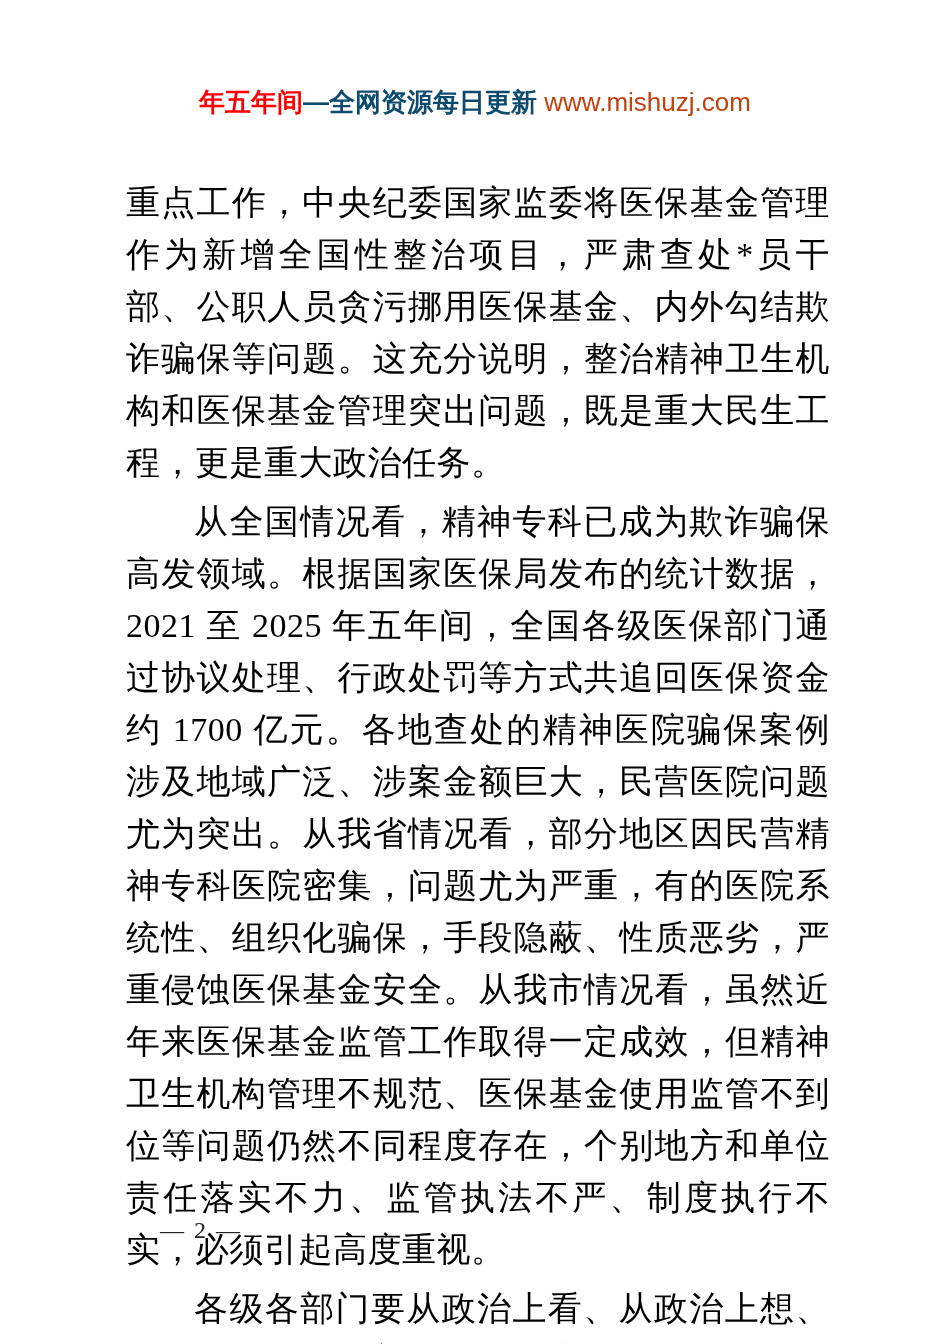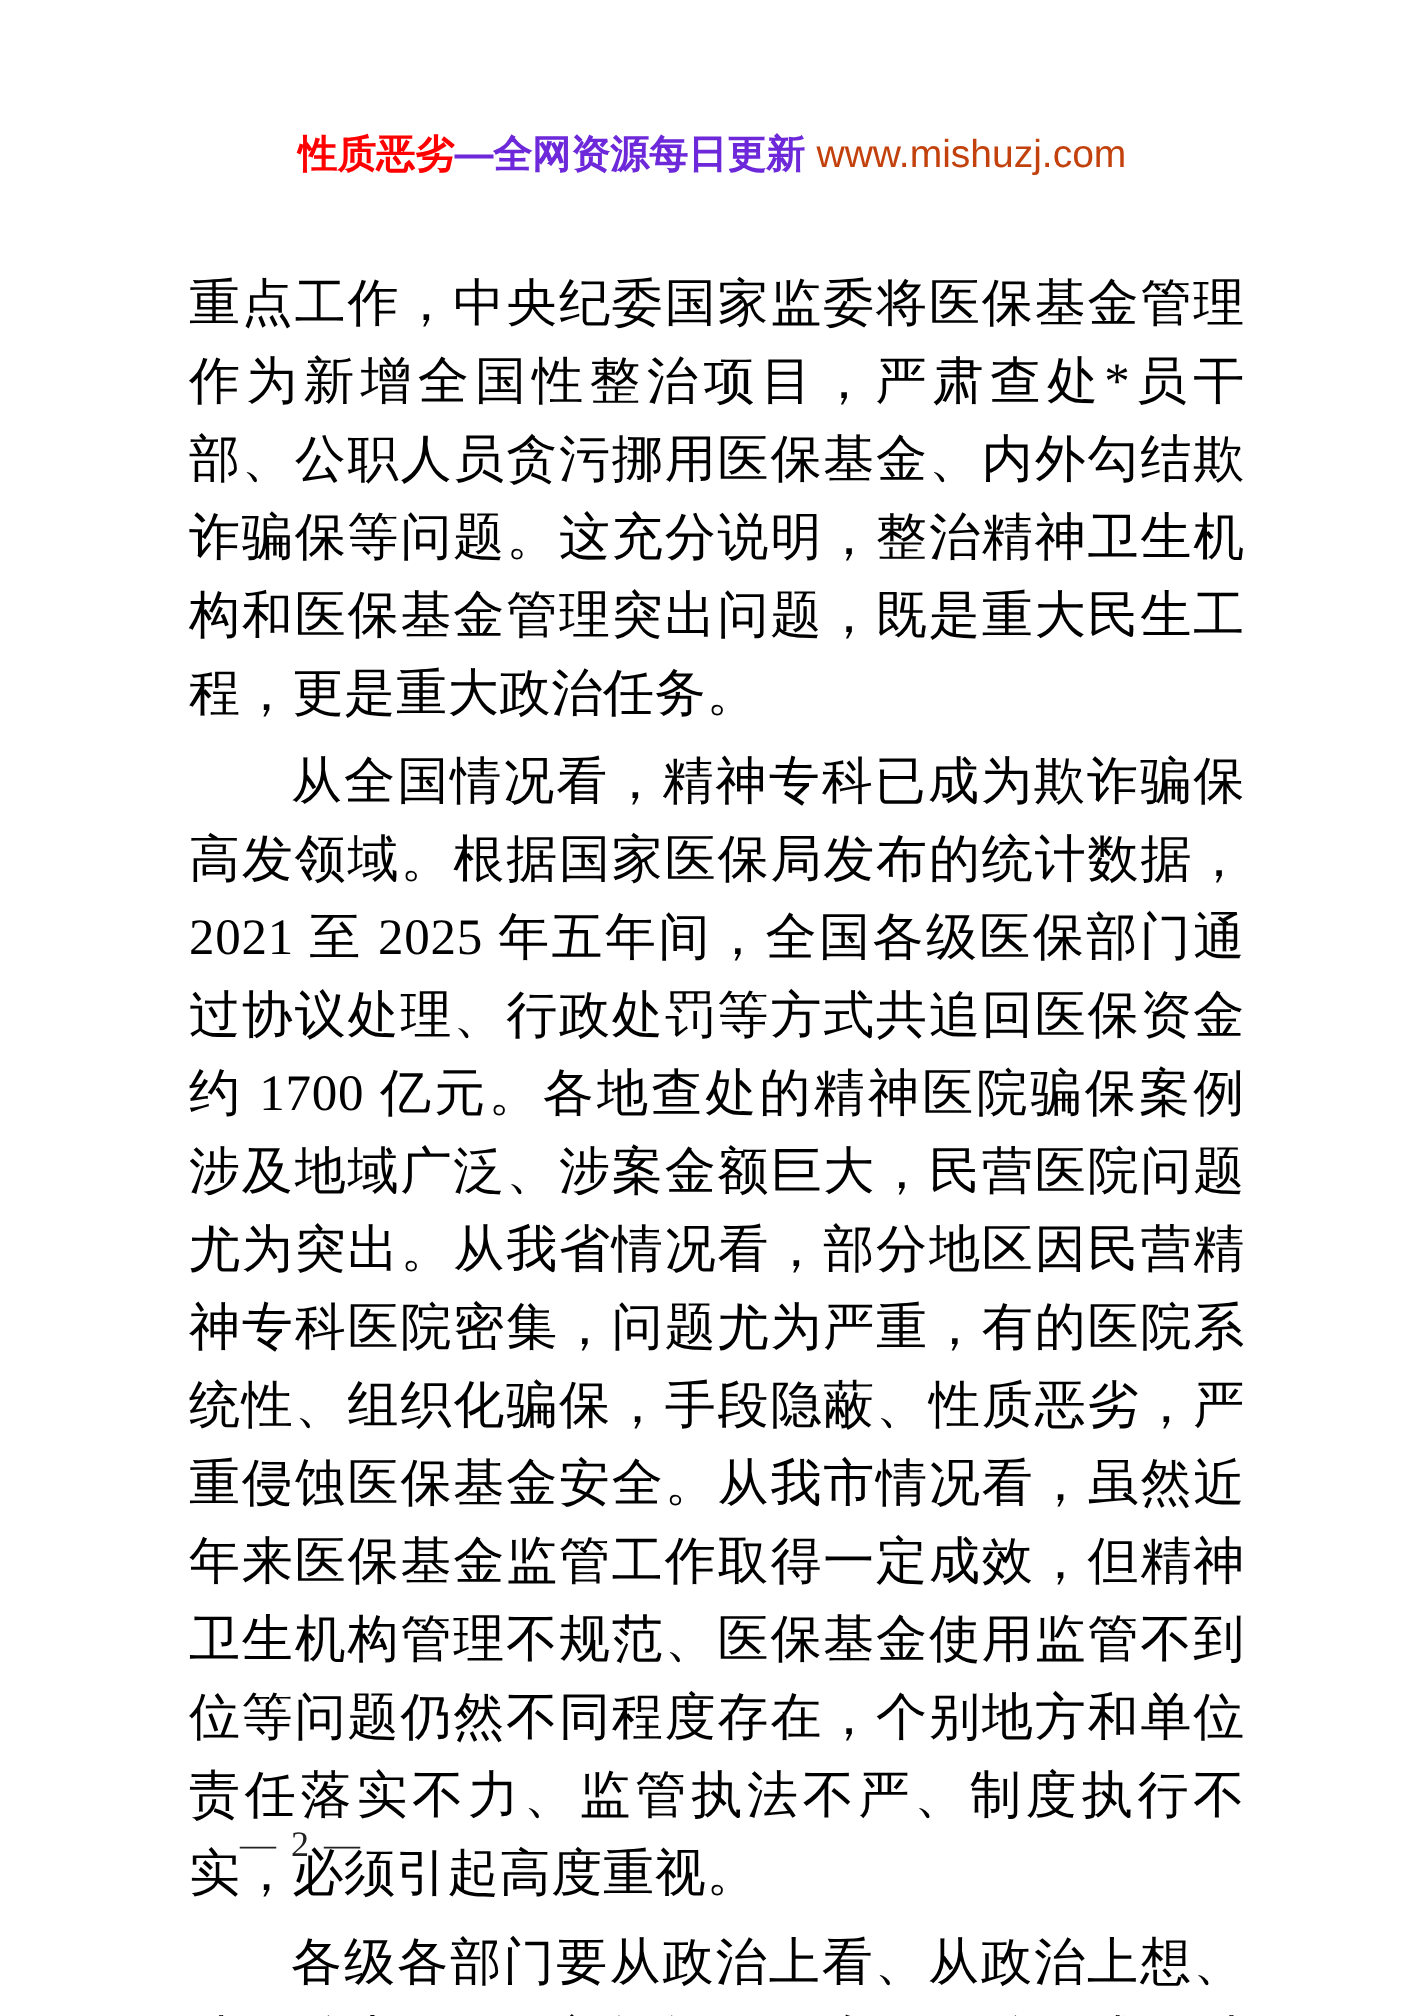--- a/index.html
+++ b/index.html
@@ -25,21 +25,21 @@
     font-size: 26px;
     line-height: 40px;
     white-space: nowrap;
     font-family: "Liberation Sans", sans-serif;
   }
   .header .brand {
     color: #ff0000;
     font-weight: bold;
   }
   .header .tagline {
-    color: #6d28d9;
+    color: #0c4a6e;
     font-weight: bold;
   }
   .header .url {
     color: #c2410c;
     font-weight: normal;
   }
   .content {
     position: absolute;
     top: 177px;
     left: 126px;
@@ -66,21 +66,21 @@
     font-family: "Liberation Serif", serif;
     letter-spacing: 2px;
   }
 </style>
 </head>
 <body>
 
 <div class="page">
 
   <div class="header">
-    <span class="brand">性质恶劣</span><span class="tagline">—全网资源每日更新 </span><span class="url">www.mishuzj.com</span>
+    <span class="brand">年五年间</span><span class="tagline">—全网资源每日更新 </span><span class="url">www.mishuzj.com</span>
   </div>
 
   <div class="content">
     <p class="para no-indent">重点工作，中央纪委国家监委将医保基金管理作为新增全国性整治项目，严肃查处*员干部、公职人员贪污挪用医保基金、内外勾结欺诈骗保等问题。这充分说明，整治精神卫生机构和医保基金管理突出问题，既是重大民生工程，更是重大政治任务。</p>
     <p class="para">从全国情况看，精神专科已成为欺诈骗保高发领域。根据国家医保局发布的统计数据，2021 至 2025 年五年间，全国各级医保部门通过协议处理、行政处罚等方式共追回医保资金约 1700 亿元。各地查处的精神医院骗保案例涉及地域广泛、涉案金额巨大，民营医院问题尤为突出。从我省情况看，部分地区因民营精神专科医院密集，问题尤为严重，有的医院系统性、组织化骗保，手段隐蔽、性质恶劣，严重侵蚀医保基金安全。从我市情况看，虽然近年来医保基金监管工作取得一定成效，但精神卫生机构管理不规范、医保基金使用监管不到位等问题仍然不同程度存在，个别地方和单位责任落实不力、监管执法不严、制度执行不实，必须引起高度重视。</p>
     <p class="para">各级各部门要从政治上看、从政治上想、从政治上抓，深刻认识开展专项整治是践行以人民为中心发展思想的具体行动，是推进全面从严治*向基层延伸的重要举措，是维护医保基金安全、保障人民群众切身利益的现实需要，以高度的政治责任感</p>
   </div>
 
   <div class="footer">— 2 —</div>
 

